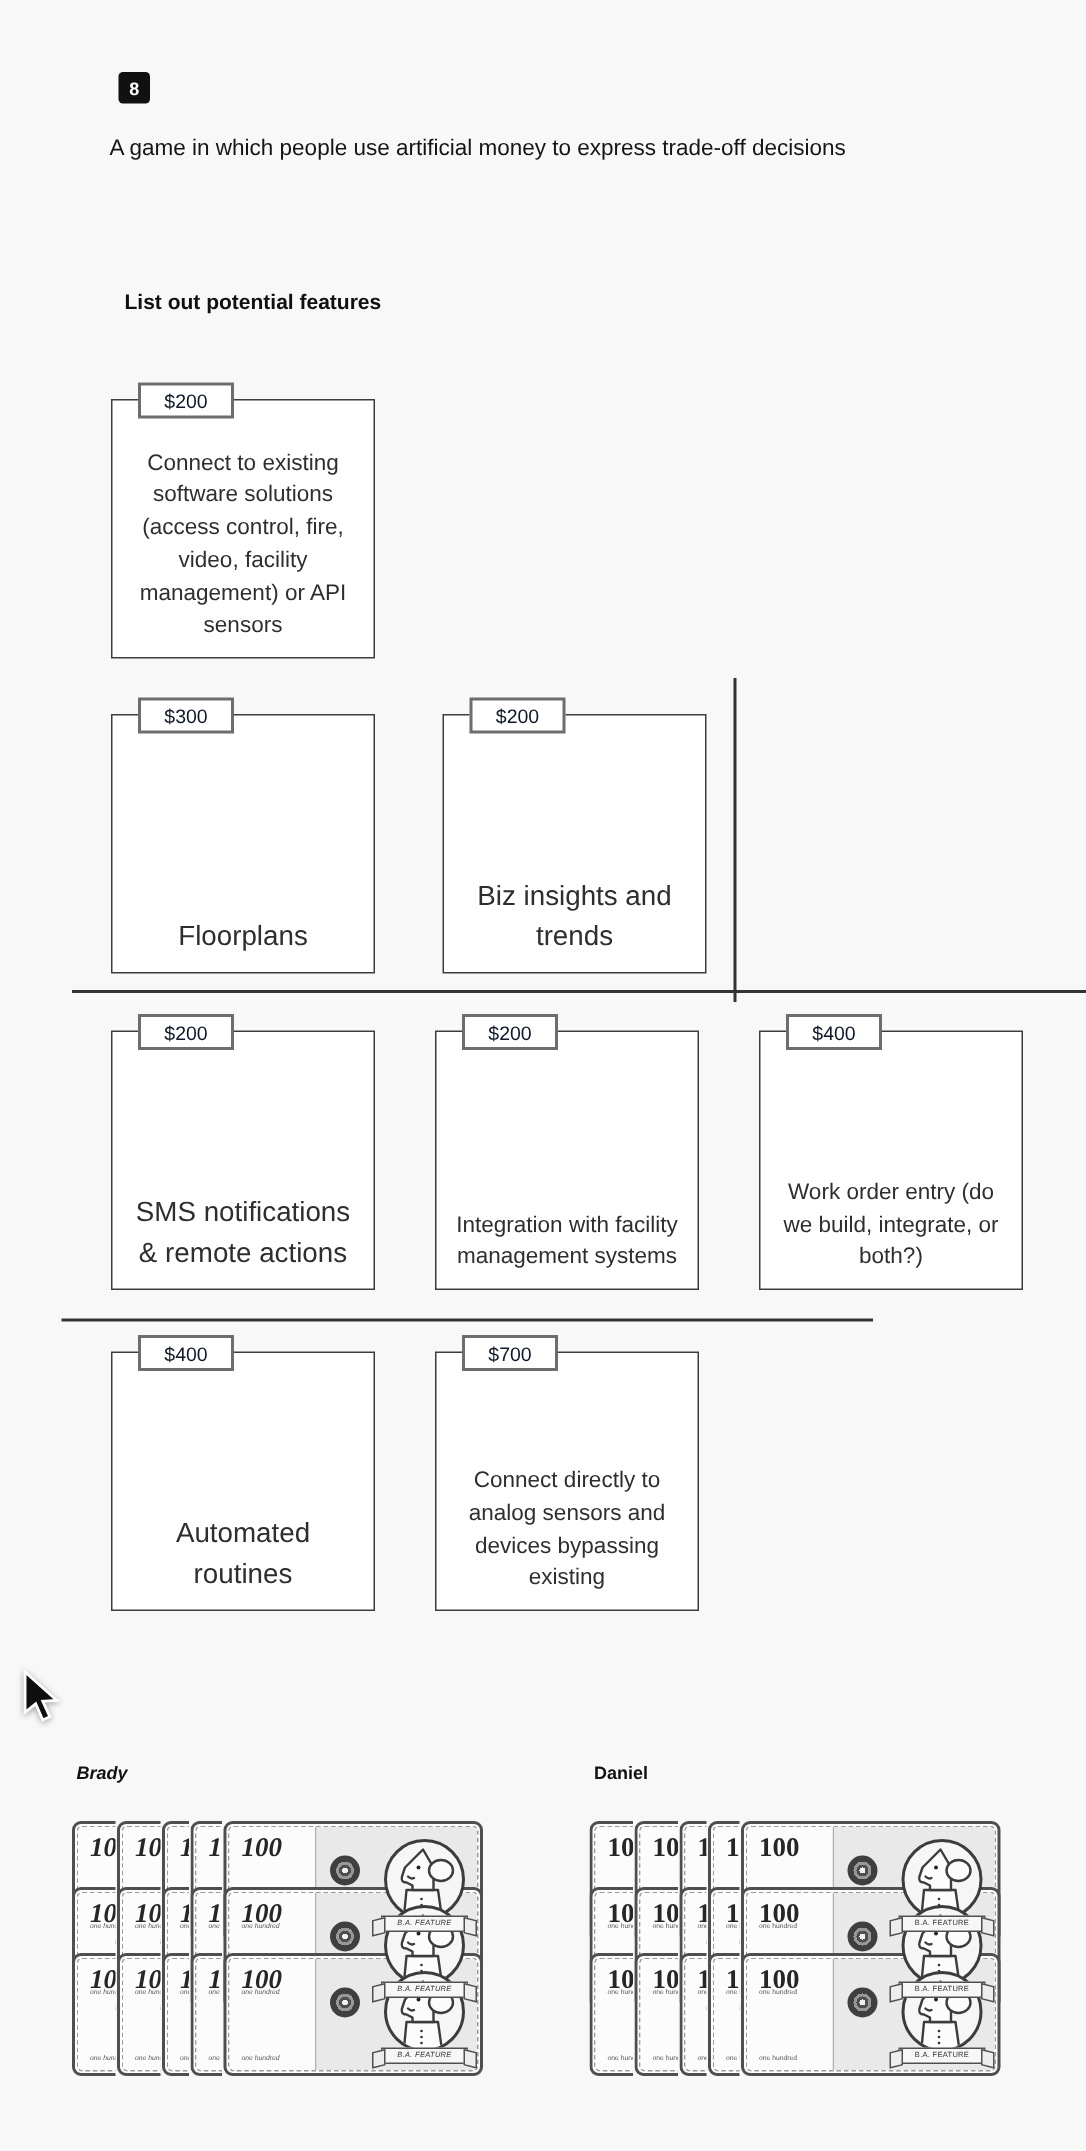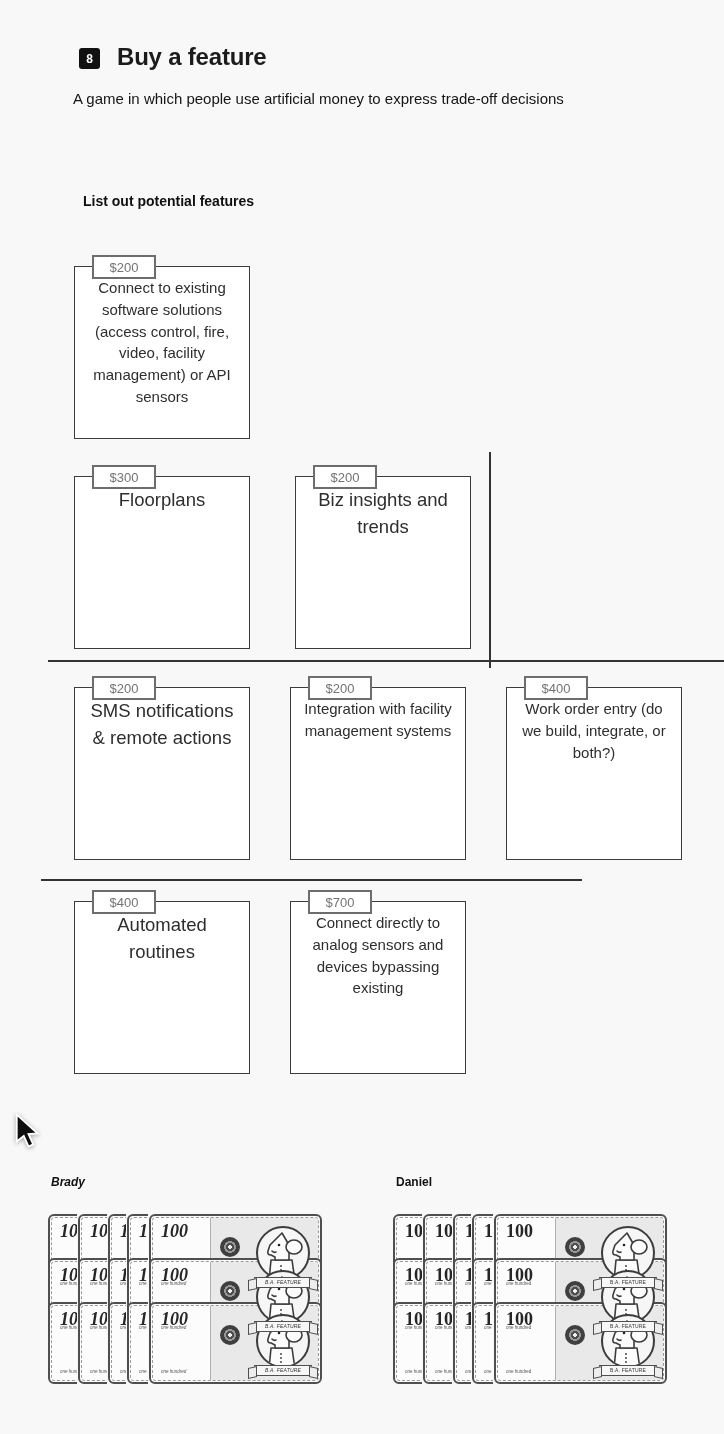--- a/index.html
+++ b/index.html
@@ -20,26 +20,26 @@
   .subtitle { position:absolute; left:73px; top:90px; margin:0; font-size:15px; color:#151515;text-align:right; }
   .section-label { position:absolute; left:67px; top:177px; margin:16px; font-size:14px; font-weight:bold; color:#101010; }
 
   
   .card-row { position:absolute; display:flex; }
   .card-wrap { position:relative; width:176px; padding-top:11px; flex:none; }
   .price-tag {
     position:absolute; top:0; left:18px; min-width:64px; height:24px; box-sizing:border-box;
     background:#fff; border:2px solid #6d6d6d; z-index:2; padding:0 10px;
     display:flex; align-items:center; justify-content:center;
-    font-size:13px; color:#737373;
+    font-size:13px; color:#0f172a;
   }
   .card {
     position:relative; width:176px; height:173px; box-sizing:border-box;
     background:#fff; border:1.5px solid #3c3c3c; padding:10px;
-    display:flex; align-items:flex-start; justify-content:center; text-align:center;
+    display:flex; align-items:flex-end; justify-content:center; text-align:center;
   }
   .card-text { color:#2e2e2e; }
   .card-text.lg { font-size:18.5px; line-height:1.45; }
   .card-text.sm { font-size:15px;   line-height:1.45; }
 
   .hline, .vline { position:absolute; background:#333; }
 
   .summary {
     position:absolute; left:49px; top:1082px; margin:0;
     font-size:17px; font-weight:bold; color:#141414; white-space:pre-wrap;
@@ -110,21 +110,20 @@
         <circle cx="26" cy="45" r="0.9" fill="#333" stroke="none"></circle>
         <circle cx="26" cy="49" r="0.9" fill="#333" stroke="none"></circle>
       </g>
     </symbol>
   </defs>
 </svg>
 
 <div class="canvas">
 
   <span class="badge">8</span>
-  <h1 class="title">Buy a feature</h1>
   <p class="subtitle">A game in which people use artificial money to express trade-off decisions</p>
   <h2 class="section-label">List out potential features</h2>
 
   <div id="cards-root">
       <div class="card-row" style="top: 255px; left: 74px; gap: 45px;">
         <div class="card-wrap">
           <div class="price-tag">$200</div>
           <div class="card">
             <div class="card-text sm">Connect to existing software solutions (access control, fire, video, facility management) or API sensors</div>
           </div>

